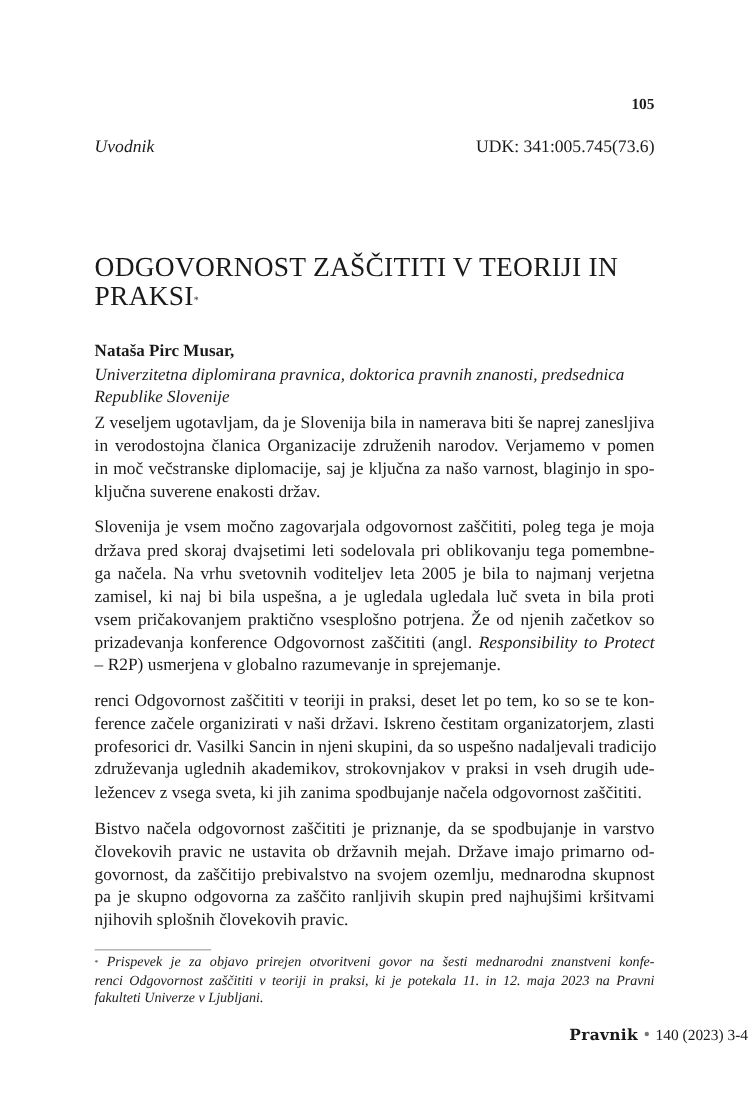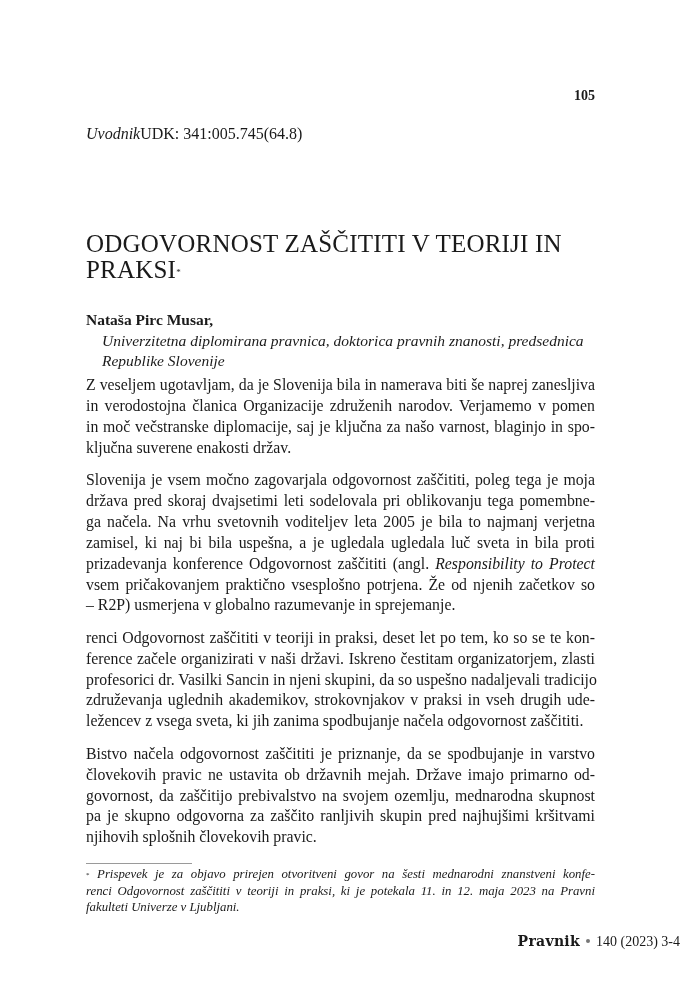--- a/index.html
+++ b/index.html
@@ -1,28 +1,28 @@
 <!DOCTYPE html>
 <html><head>
 <meta charset="utf-8">
 <style>
   html, body { margin: 0; padding: 0; background: #ffffff; }
   body { width: 680px; height: 1000px; position: relative; overflow: hidden;
          font-family: "Liberation Serif", "DejaVu Serif", serif; color: #1a1a1a; }
   .page { position: absolute; left: 0; top: 0; width: 680px; height: 864px; }
   .page-number { position: absolute; right: 85px; top: 88px; font-size: 14px; font-weight: bold; }
   .running-head { position: absolute; left: 86px; right: 85px; top: 125px; display: flex;
-                  font-size: 16px; }
+                  justify-content: space-between; font-size: 16px; }
   .running-head .section { font-style: italic; }
   .title { position: absolute; left: 86px; top: 231px; width: 520px; margin: 0;
            font-size: 25px; font-weight: normal; line-height: 26px; letter-spacing: 0.2px; }
   .title sup { font-size: 9px; vertical-align: top; position: relative; top: 2px; }
   .author-block { position: absolute; left: 86px; top: 310px; width: 520px; font-size: 15.5px; line-height: 20.5px; }
   .author-name { font-weight: bold; }
-  .author-affil { font-style: italic; margin-left: 16px; }
+  .author-affil { font-style: italic; }
   .body-text { position: absolute; left: 86px; top: 375px; width: 509px; font-size: 15.8px; line-height: 20.9px; }
   .para { margin: 0 0 11.5px 0; }
   .line { display: block; text-align: justify; text-align-last: justify; white-space: nowrap; height: 20.9px; }
   .line.last { text-align-last: left; }
   .footnote-rule { position: absolute; left: 86px; top: 863px; width: 106px; height: 0; border-top: 1px solid #9a9a9a; }
   .footnote { position: absolute; left: 86px; top: 866px; width: 509px; font-size: 12.8px; line-height: 16.5px; font-style: italic; }
   .footnote .fline { display: block; text-align: justify; text-align-last: justify; white-space: nowrap; }
   .footnote .fline.last { text-align-last: left; }
   .footnote sup { font-size: 7px; font-style: normal; vertical-align: top; position: relative; top: 1px; }
   .footer { position: absolute; left: 0; width: 680px; top: 933px; text-align: right; font-size: 14px; }
@@ -31,21 +31,21 @@
 </style>
 </head>
 <body>
 
 <div class="page">
 
   <div class="page-number">105</div>
 
   <div class="running-head">
     <span class="section">Uvodnik</span>
-    <span class="udk">UDK: 341:005.745(64.8)</span>
+    <span class="udk">UDK: 341:005.745(73.6)</span>
   </div>
 
   <h1 class="title">
     <span>ODGOVORNOST ZAŠČITITI V TEORIJI IN</span><br>
     <span>PRAKSI</span><sup>*</sup>
   </h1>
 
   <div class="author-block">
     <div class="author-name">Nataša Pirc Musar,</div>
     <div class="author-affil">
@@ -59,22 +59,22 @@
       <span class="line">Z veseljem ugotavljam, da je Slovenija bila in namerava biti še naprej zanesljiva</span>
       <span class="line">in verodostojna članica Organizacije združenih narodov. Verjamemo v pomen</span>
       <span class="line">in moč večstranske diplomacije, saj je ključna za našo varnost, blaginjo in spo-</span>
       <span class="line last">ključna suverene enakosti držav.</span>
     </p>
     <p class="para">
       <span class="line">Slovenija je vsem močno zagovarjala odgovornost zaščititi, poleg tega je moja</span>
       <span class="line">država pred skoraj dvajsetimi leti sodelovala pri oblikovanju tega pomembne-</span>
       <span class="line">ga načela. Na vrhu svetovnih voditeljev leta 2005 je bila to najmanj verjetna</span>
       <span class="line">zamisel, ki naj bi bila uspešna, a je ugledala ugledala luč sveta in bila proti</span>
+      <span class="line">vsem pričakovanjem praktično vsesplošno potrjena. Že od njenih začetkov so</span>
       <span class="line"><span>prizadevanja konference Odgovornost zaščititi (angl. </span><em>Responsibility to Protect</em></span>
-      <span class="line">vsem pričakovanjem praktično vsesplošno potrjena. Že od njenih začetkov so</span>
       <span class="line last">– R2P) usmerjena v globalno razumevanje in sprejemanje.</span>
     </p>
     <p class="para">
       <span class="line">renci Odgovornost zaščititi v teoriji in praksi, deset let po tem, ko so se te kon-</span>
       <span class="line">ference začele organizirati v naši državi. Iskreno čestitam organizatorjem, zlasti</span>
       <span class="line">profesorici dr. Vasilki Sancin in njeni skupini, da so uspešno nadaljevali tradicijo</span>
       <span class="line">združevanja uglednih akademikov, strokovnjakov v praksi in vseh drugih ude-</span>
       <span class="line last">ležencev z vsega sveta, ki jih zanima spodbujanje načela odgovornost zaščititi.</span>
     </p>
     <p class="para">

